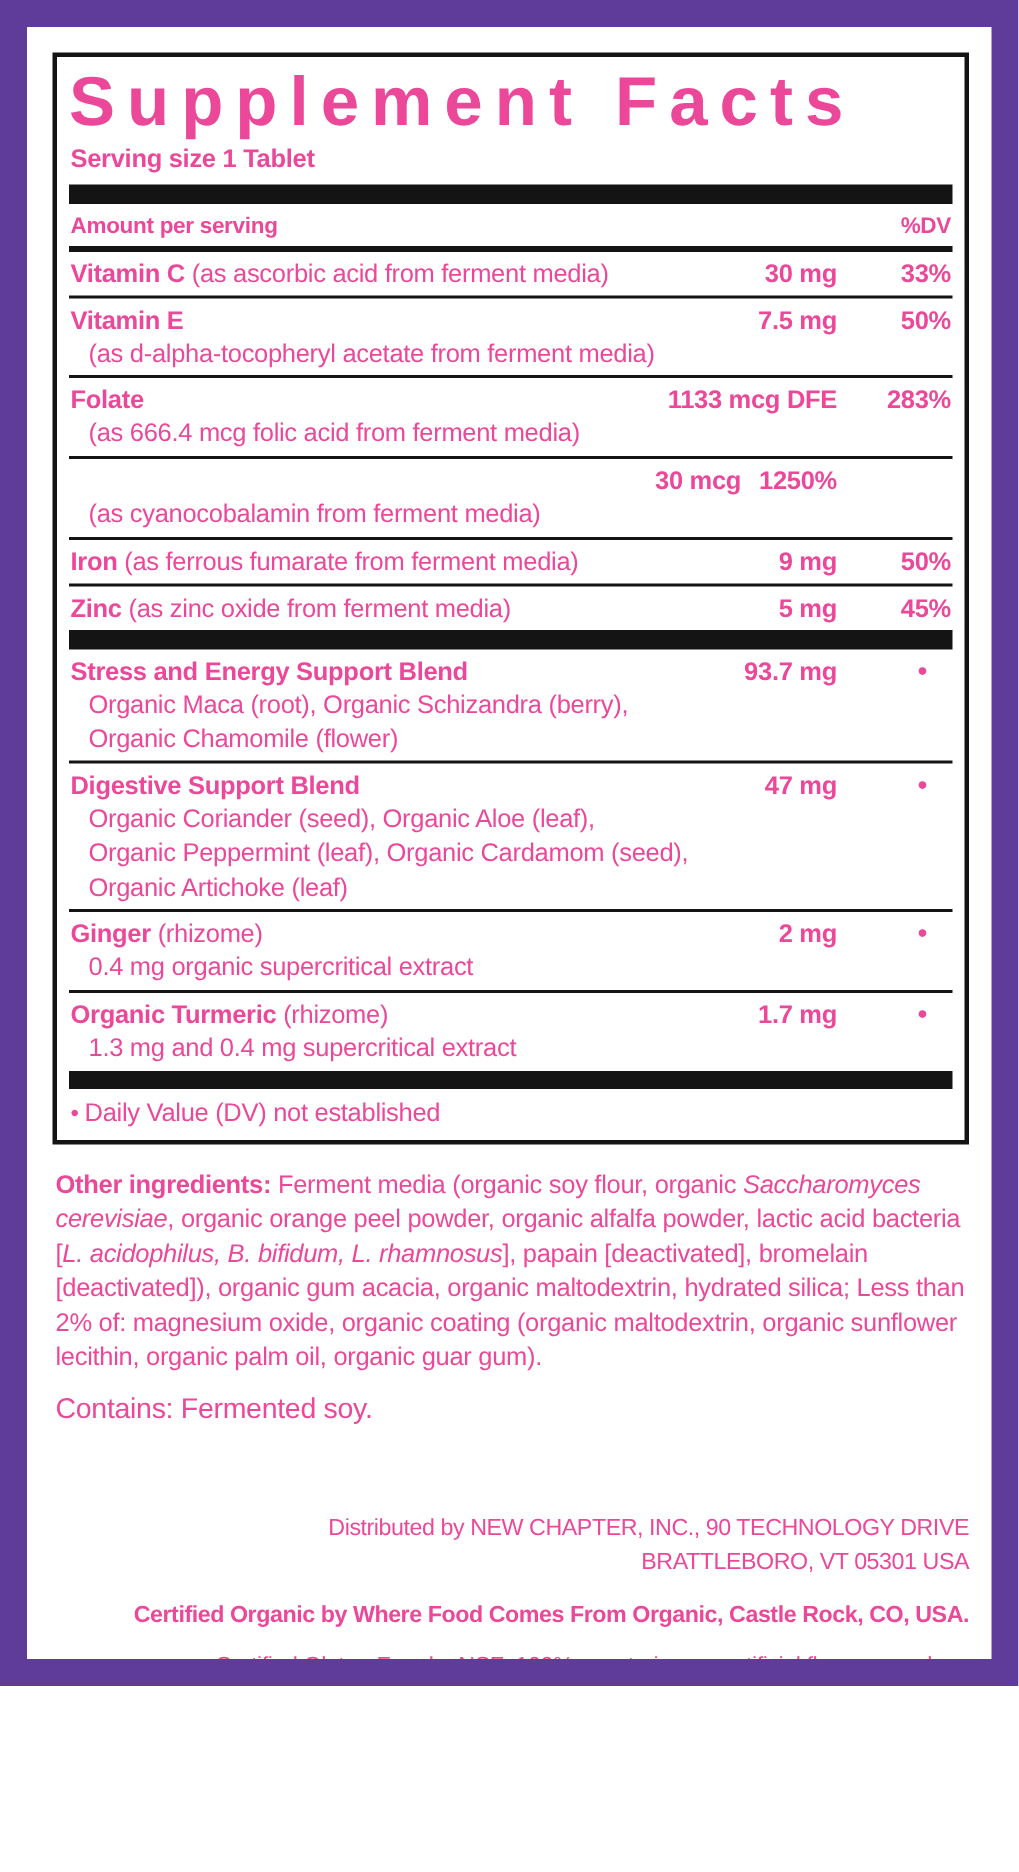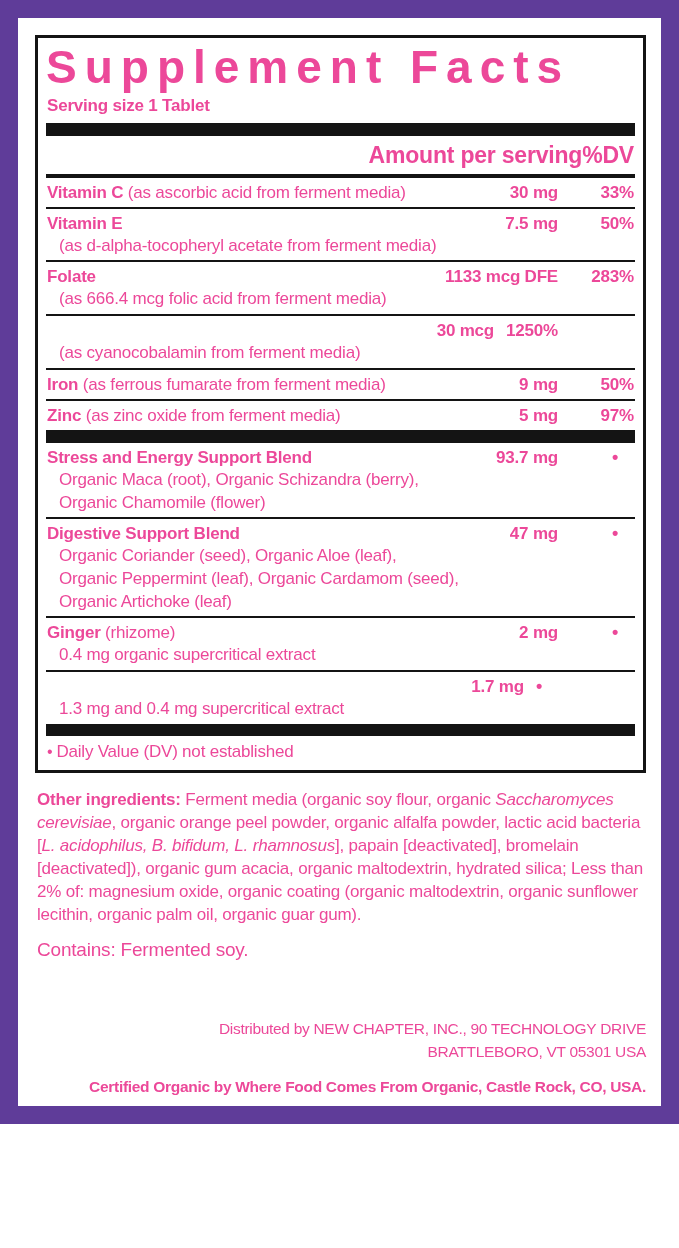--- a/index.html
+++ b/index.html
@@ -30,22 +30,22 @@
     margin:0 0 2px 0;
   }
   .serving{
     font-size:17px;
     font-weight:700;
     margin:0 0 7px 1px;
   }
   .bar{height:13px;background:#141414;}
   .bar.thin{height:12px;}
   .hdr{
-    display:flex;justify-content:flex-end;align-items:flex-end;
-    font-size:23px;font-weight:700;
+    display:flex;justify-content:space-between;align-items:flex-end;
+    font-size:15px;font-weight:700;
     padding:6px 1px 5px 1px;
     border-bottom:4px solid #141414;
   }
   .row{padding:4px 0 3px 0;}
   .row + .row{border-top:2px solid #141414;}
   .row .main{
     display:grid;
     grid-template-columns:1fr auto 64px;
     column-gap:12px;
     font-size:17px;
@@ -141,21 +141,21 @@
           <div class="main">
             <span class="nm"><b>Iron</b> (as ferrous fumarate from ferment media)</span>
             <span class="amt">9 mg</span>
             <span class="dvv">50%</span>
           </div>
         </div>
         <div class="row">
           <div class="main">
             <span class="nm"><b>Zinc</b> (as zinc oxide from ferment media)</span>
             <span class="amt">5 mg</span>
-            <span class="dvv">97%</span>
+            <span class="dvv">45%</span>
           </div>
         </div>
       </div>
 
     <div class="bar"></div>
 
     <div id="section-1">
         <div class="row">
           <div class="main">
             <span class="nm"><b>Stress and Energy Support Blend</b></span>
@@ -178,20 +178,21 @@
         <div class="row">
           <div class="main">
             <span class="nm"><b>Ginger</b> (rhizome)</span>
             <span class="amt">2 mg</span>
             <span class="dvv bullet">•</span>
           </div>
           <div class="sub">0.4 mg organic supercritical extract</div>
         </div>
         <div class="row">
           <div class="main">
+            <span class="nm"><b>Organic Turmeric</b> (rhizome)</span>
             <span class="amt">1.7 mg</span>
             <span class="dvv bullet">•</span>
           </div>
           <div class="sub">1.3 mg and 0.4 mg supercritical extract</div>
         </div>
       </div>
 
     <div class="bar thin"></div>
 
     <div class="footnote">

